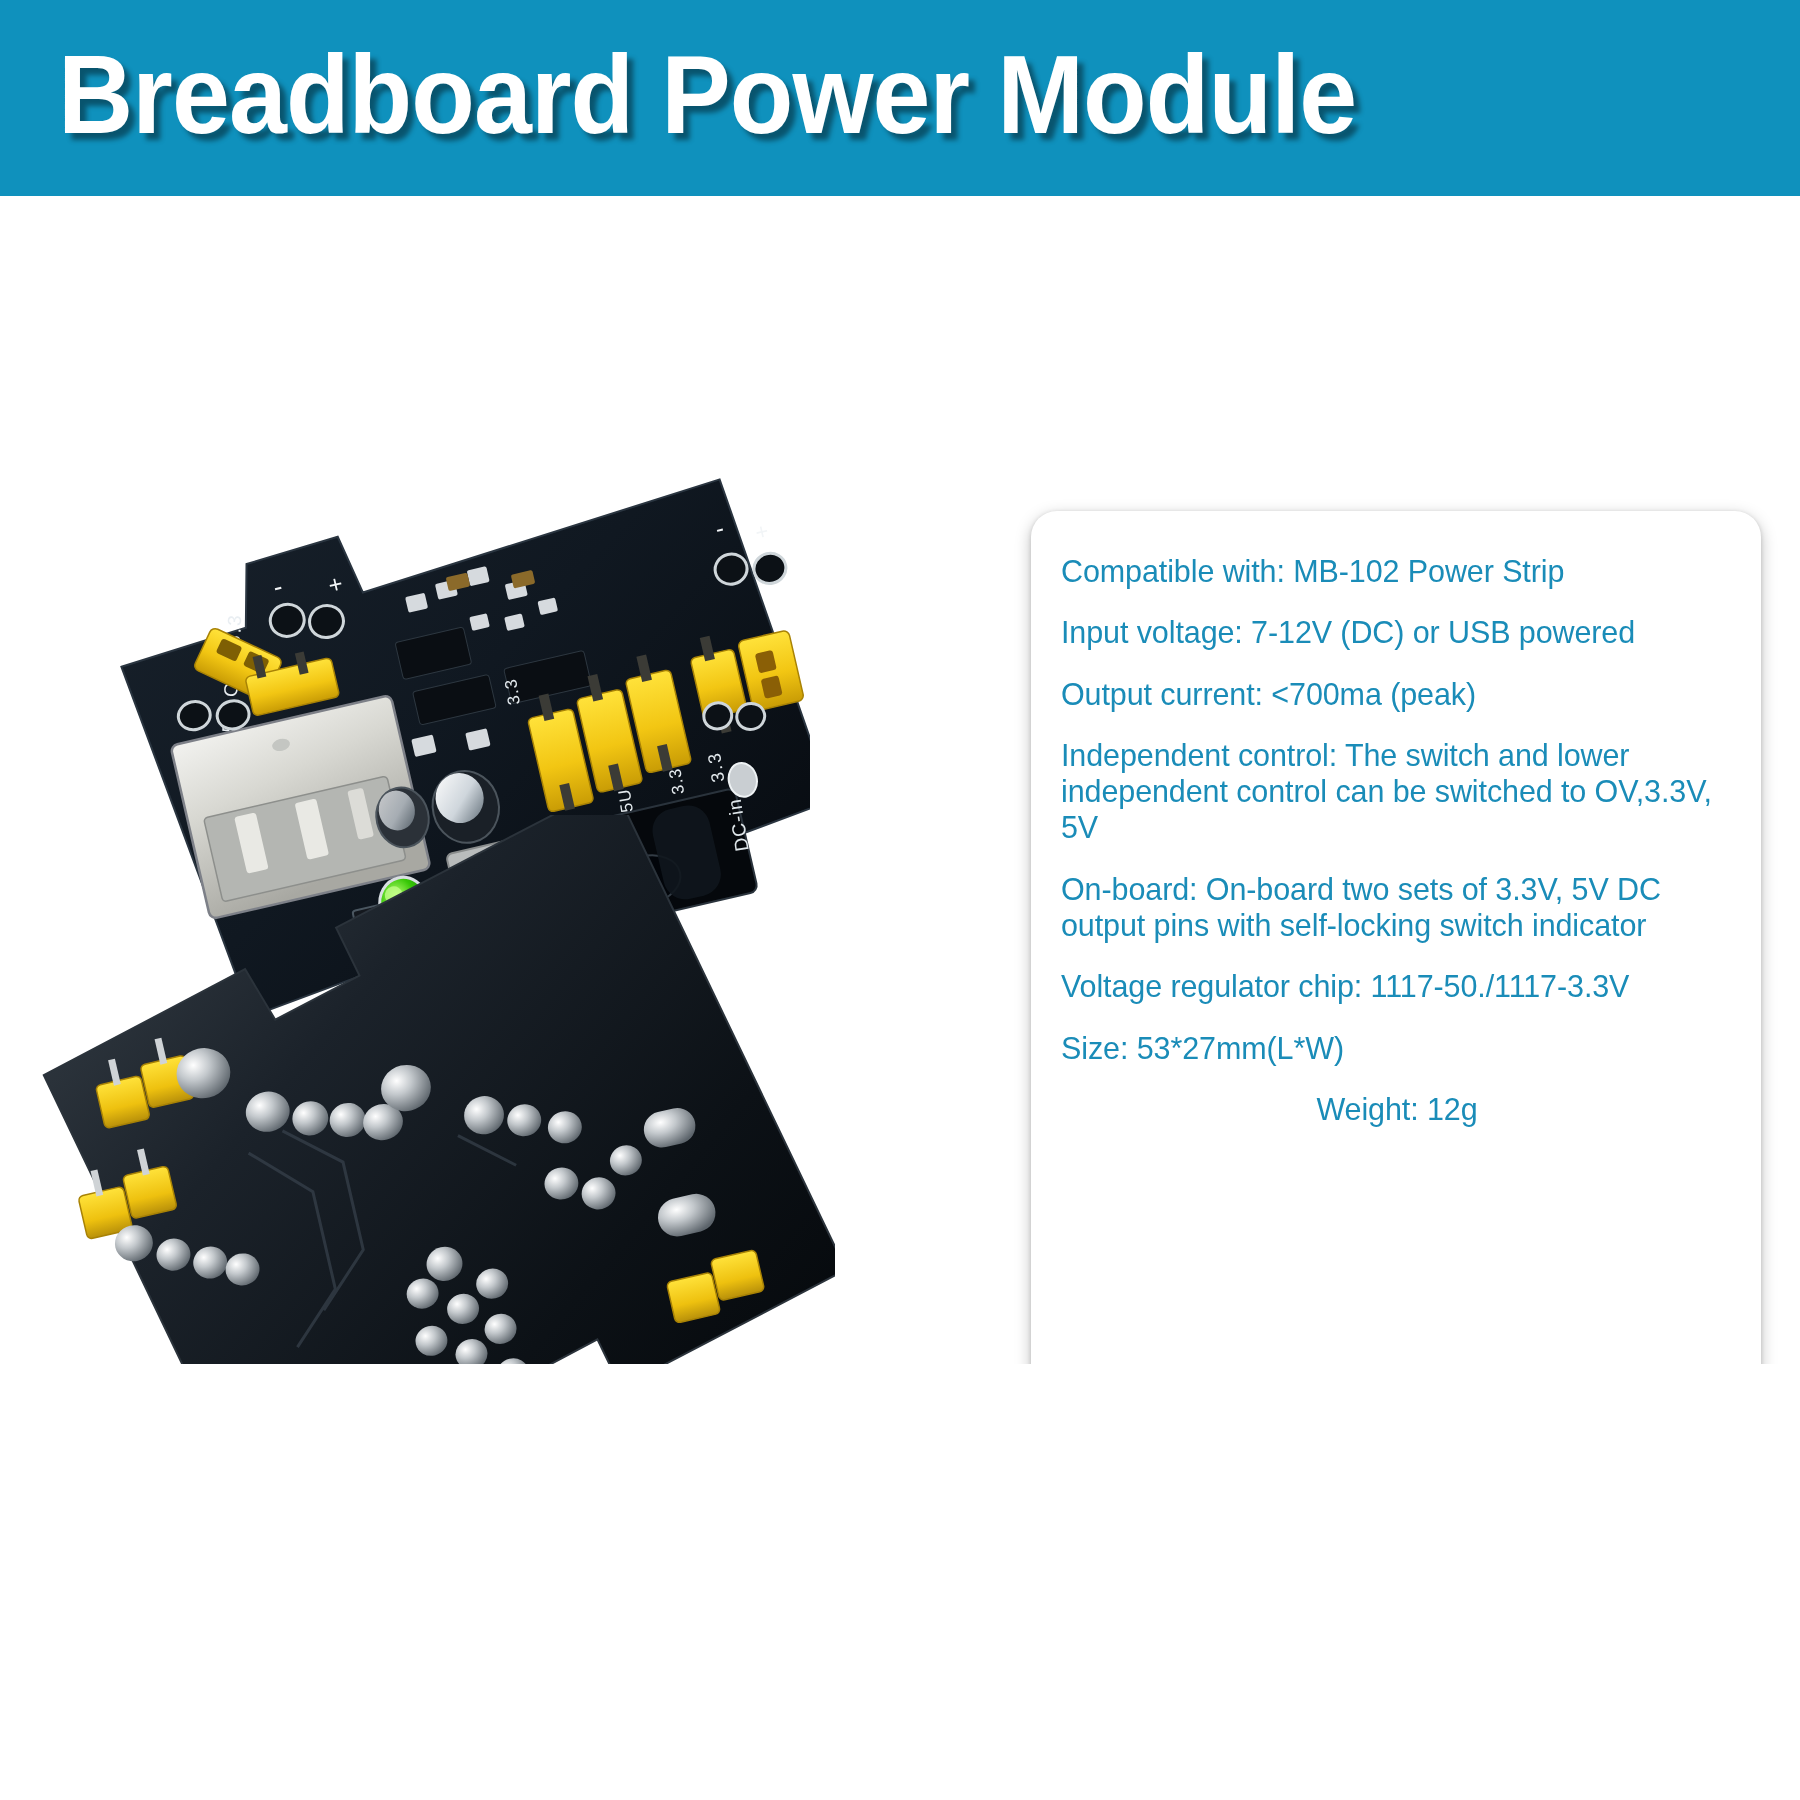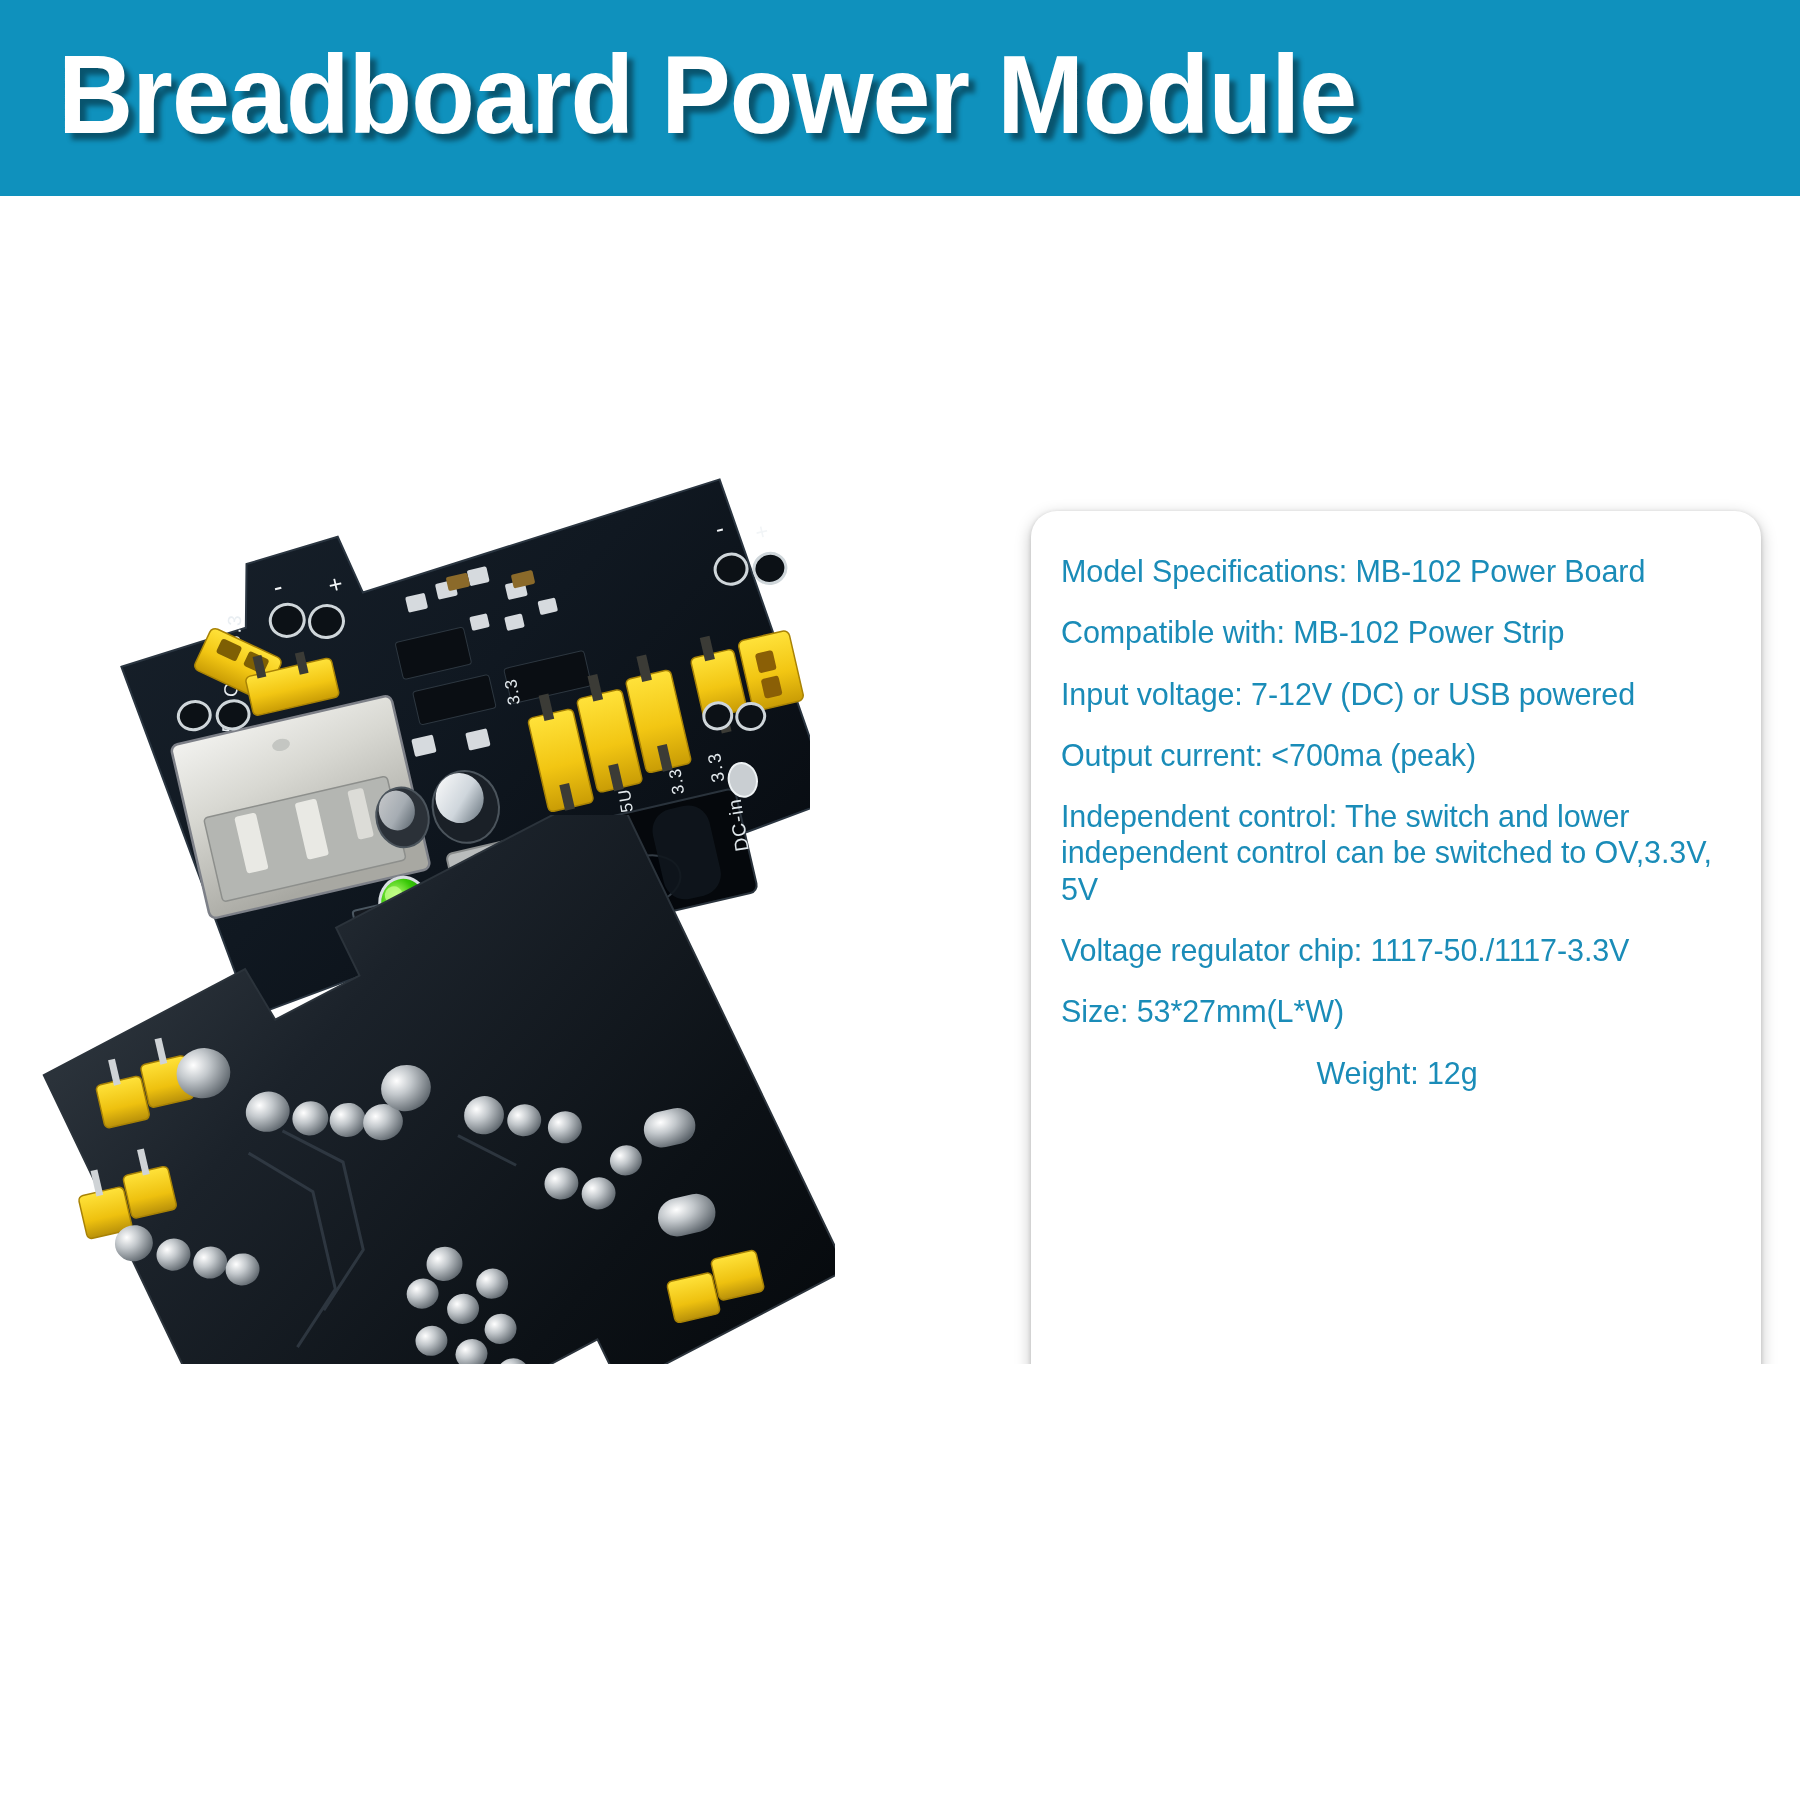--- a/index.html
+++ b/index.html
@@ -345,24 +345,24 @@
           <path d="M 300 286 L 352 330 L 352 420 L 300 470"></path>
           <path d="M 262 300 L 316 352 L 316 452 L 266 500"></path>
           <path d="M 470 330 L 520 372"></path>
         </g>
       </g>
     </svg>
   </div>
 
   <div class="spec-card">
     <div class="spec-list">
-      <div class="spec-item">Model Specifications: MB-102 Power Board</div>
       <div class="spec-item">Compatible with: MB-102 Power Strip</div>
       <div class="spec-item">Input voltage: 7-12V (DC) or USB powered</div>
       <div class="spec-item">Output current:  &lt;700ma (peak)</div>
       <div class="spec-item">Independent control: The switch and lower  independent control can be switched to OV,3.3V, 5V</div>
+      <div class="spec-item">On-board: On-board two sets of 3.3V, 5V DC output pins with self-locking switch indicator</div>
       <div class="spec-item">Voltage regulator chip: 1117-50./1117-3.3V</div>
       <div class="spec-item">Size: 53*27mm(L*W)</div>
       <div class="spec-item">Weight: 12g</div>
     </div>
   </div>
 
 </div>
 
 </body></html>

